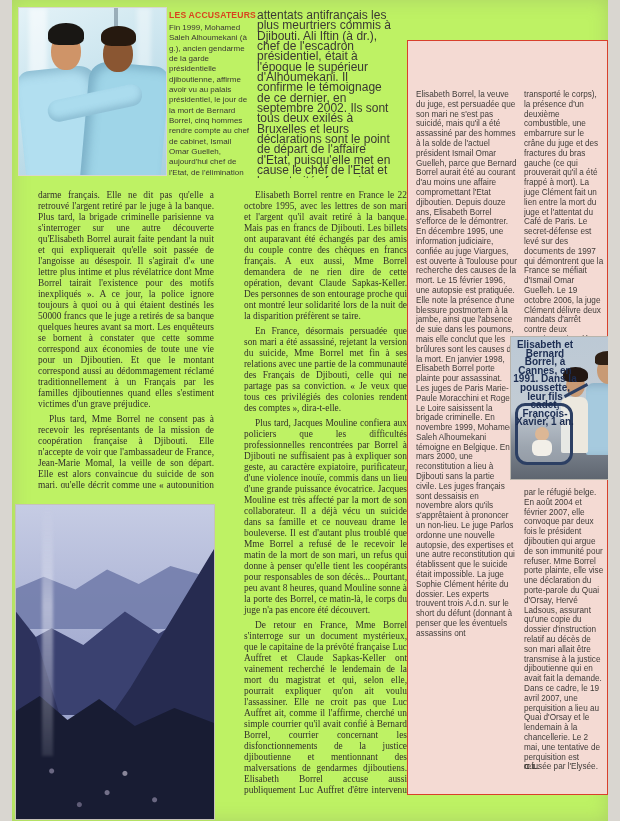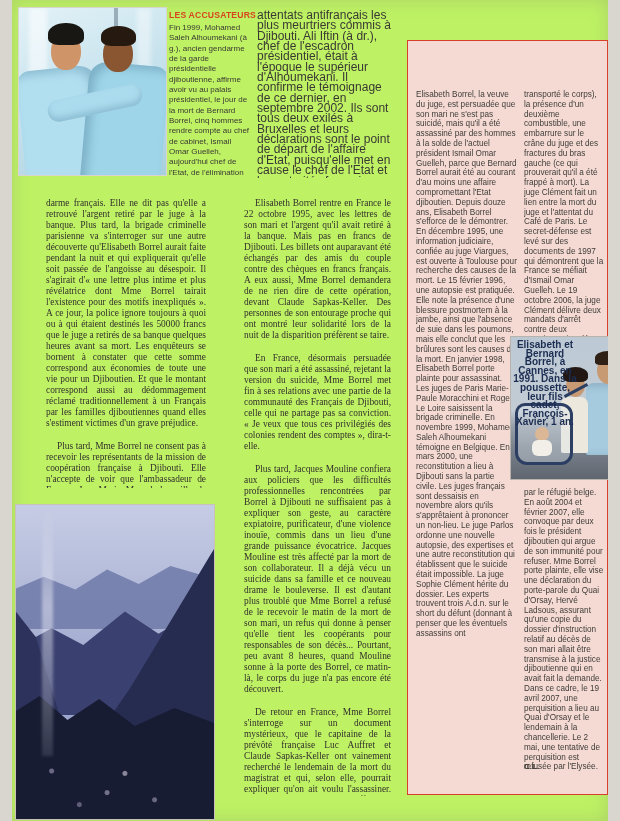--- a/index.html
+++ b/index.html
@@ -25,24 +25,24 @@
   .tp-hair2{position:absolute;left:82px;top:18px;width:35px;height:20px;background:#26190f;border-radius:50% 50% 30% 30%;}
   
   .acc-header{position:absolute;left:157px;top:10px;width:120px;
     color:#d8431f;font-weight:bold;font-size:8.6px;letter-spacing:.2px;}
   .acc-col{position:absolute;color:#3a3833;text-align:left;line-height:10.35px;overflow:hidden;}
   .acc-col1{left:157px;top:23px;width:81px;height:154px;font-size:8px;}
   .acc-col2{left:245px;top:10px;width:138px;height:168px;font-size:12px;}
   
   .body-col{position:absolute;color:#33302c;font-family:"Liberation Serif",serif;
     font-size:9.4px;line-height:11px;text-align:justify;overflow:hidden;}
-  .body-col p{margin:12px;}
+  .body-col p{margin:4px;}
   .body-col p.indent{text-indent:11px;}
   .col1{left:22px;top:186px;width:184px;height:302px;}
-  .col2{left:220px;top:186px;width:171px;height:610px;}
+  .col2{left:228px;top:186px;width:171px;height:610px;}
   
   .mountain{position:absolute;left:3px;top:504px;width:198px;height:314px;overflow:hidden;border:1px solid #c6c2ba;}
   .m-sky{position:absolute;inset:0;background:linear-gradient(#c6cce4 0%,#a6aed2 45%,#8f98c6 100%);}
   .m-far{position:absolute;left:0;top:34px;width:100%;height:90px;background:#6e79a8;opacity:.85;
     clip-path:polygon(0 55%,14% 42%,30% 56%,46% 34%,62% 50%,78% 30%,100% 44%,100% 100%,0 100%);}
   .m-mid{position:absolute;left:0;top:70px;width:100%;height:140px;background:#3a4170;
     clip-path:polygon(0 52%,18% 38%,34% 50%,55% 26%,72% 42%,100% 18%,100% 100%,0 100%);}
   .m-right{position:absolute;inset:0;background:#262b50;
     clip-path:polygon(100% 14%,100% 100%,12% 100%,58% 58%);}
   .m-left{position:absolute;inset:0;background:#2d325c;

